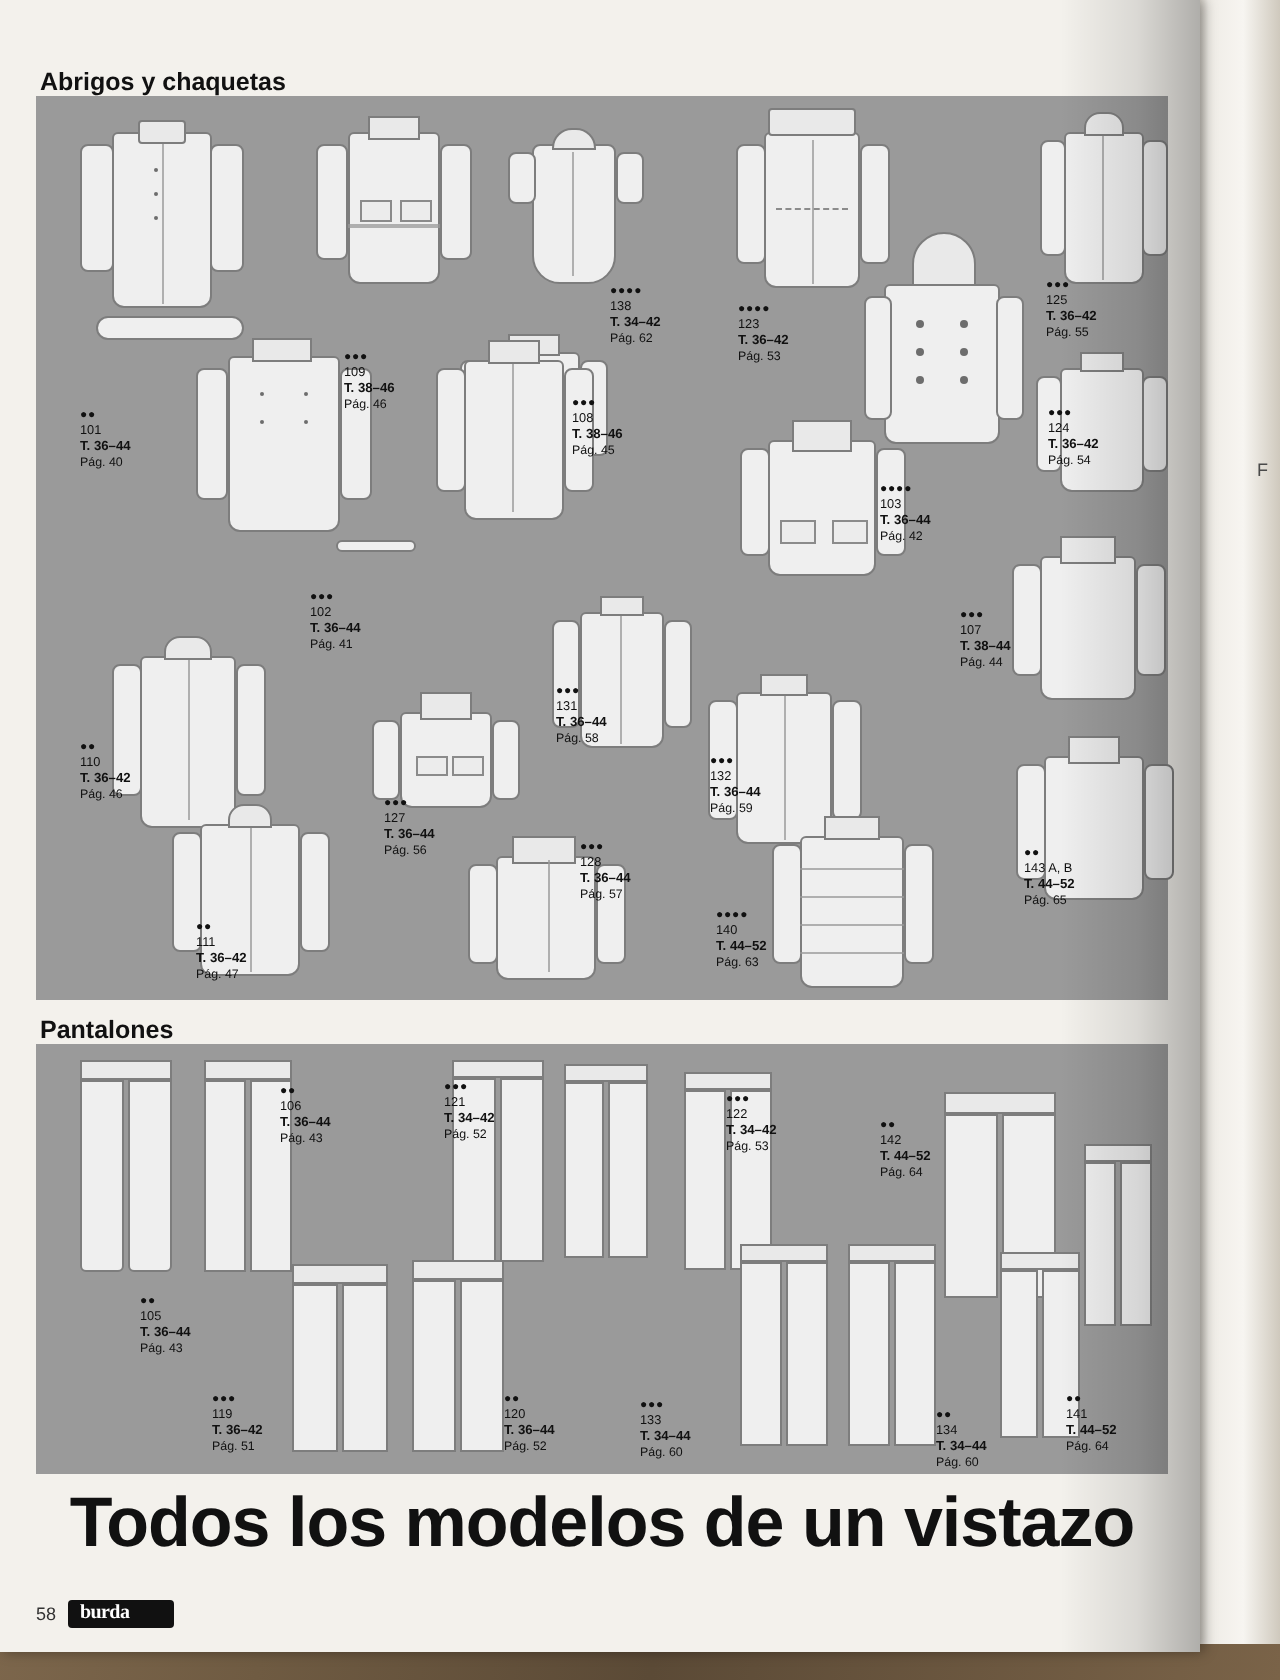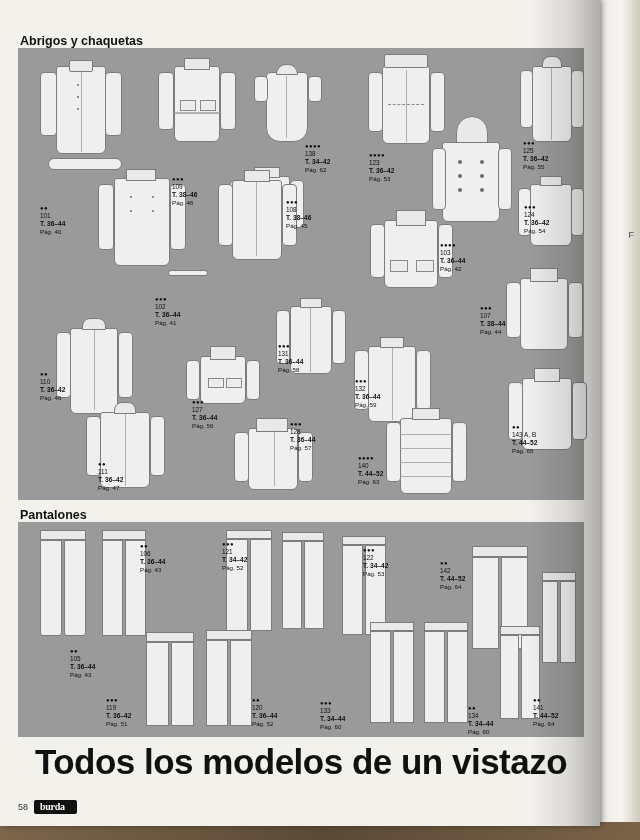--- a/index.html
+++ b/index.html
@@ -93,21 +93,21 @@
     font-family:"Liberation Sans", sans-serif;
     font-weight:bold;font-size:35px;letter-spacing:-0.5px;color:#111;
   }
   
   .footer{
     position:absolute;left:18px;top:800px;display:flex;align-items:center;gap:6px;
   }
   .folio{font-size:9px;color:#333;}
   .burda-logo{
     background:#111;color:#fff;font-size:10px;font-weight:bold;
-    padding:1px 12px 2px 6px;letter-spacing:-0.3px;border-radius:2px;
+    padding:1px 22px 2px 6px;letter-spacing:-0.3px;border-radius:2px;
     font-family:"Liberation Serif", serif;
   }
   .ghost-text{
     position:absolute;left:300px;top:520px;font-size:12px;color:#b6b2a9;
     letter-spacing:.5px;
   }
 </style>
 </head>
 <body>
 

